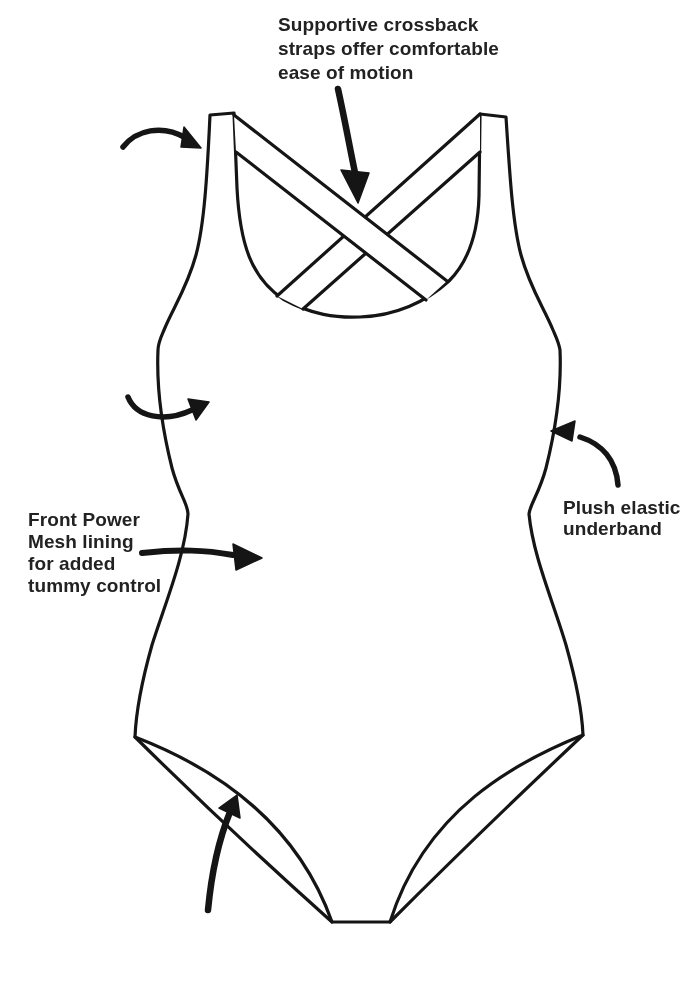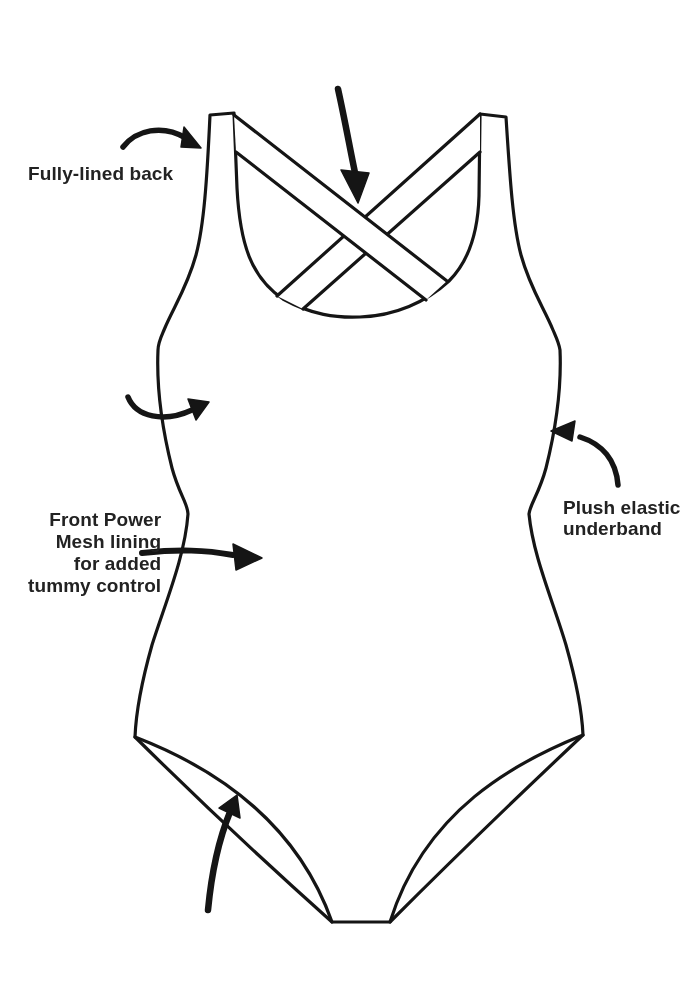--- a/index.html
+++ b/index.html
@@ -29,21 +29,21 @@
     font-size: 19px;
     font-weight: 600;
     line-height: 22px;
     letter-spacing: 0.1px;
     color: #222222;
     white-space: pre-line;
   }
   .label.crossback   { left: 278px; top: 13px;  line-height: 24px; }
   .label.fullylined  { left: 28px;  top: 163px; }
   .label.shelfbra    { left: 28px;  top: 304px; line-height: 21.5px; }
-  .label.powermesh   { left: 28px;  top: 509px; text-align: right; }
+  .label.powermesh   { left: 28px;  top: 509px; }
   .label.underband   { left: 563px; top: 497px; line-height: 21px; }
   .label.stayput     { left: 94px;  top: 931px; line-height: 21px; }
 
   .ink-line {
     fill: none;
     stroke: #151515;
     stroke-width: 3.2;
     stroke-linecap: round;
     stroke-linejoin: round;
   }
@@ -132,22 +132,24 @@
       <path class="arrow-shaft" stroke-width="5.5" d="M 618,485 C 616,460 602,444 580,437"></path>
       <polygon class="arrow-head" points="551,431 575,421 572,441"></polygon>
     </g>
 
     <g>
       <path class="arrow-shaft" stroke-width="6.5" d="M 208,910 C 212,868 221,834 230,812"></path>
       <polygon class="arrow-head" points="237,795 240,818 219,808"></polygon>
     </g>
   </svg>
 
+  <div class="label crossback">Supportive crossback
+straps offer comfortable
+ease of motion</div>
 
-  <div class="label fullylined">Fully-lined back</div>
 
 
   <div class="label powermesh">Front Power
 Mesh lining
 for added
 tummy control</div>
 
   <div class="label underband">Plush elastic
 underband</div>
 

